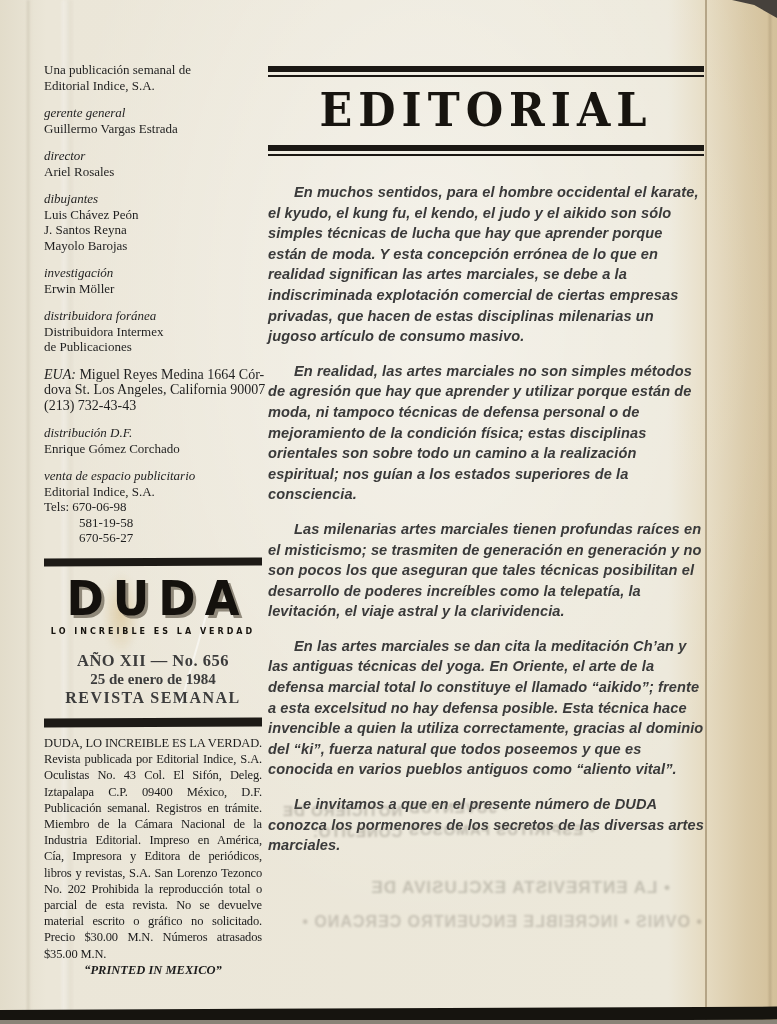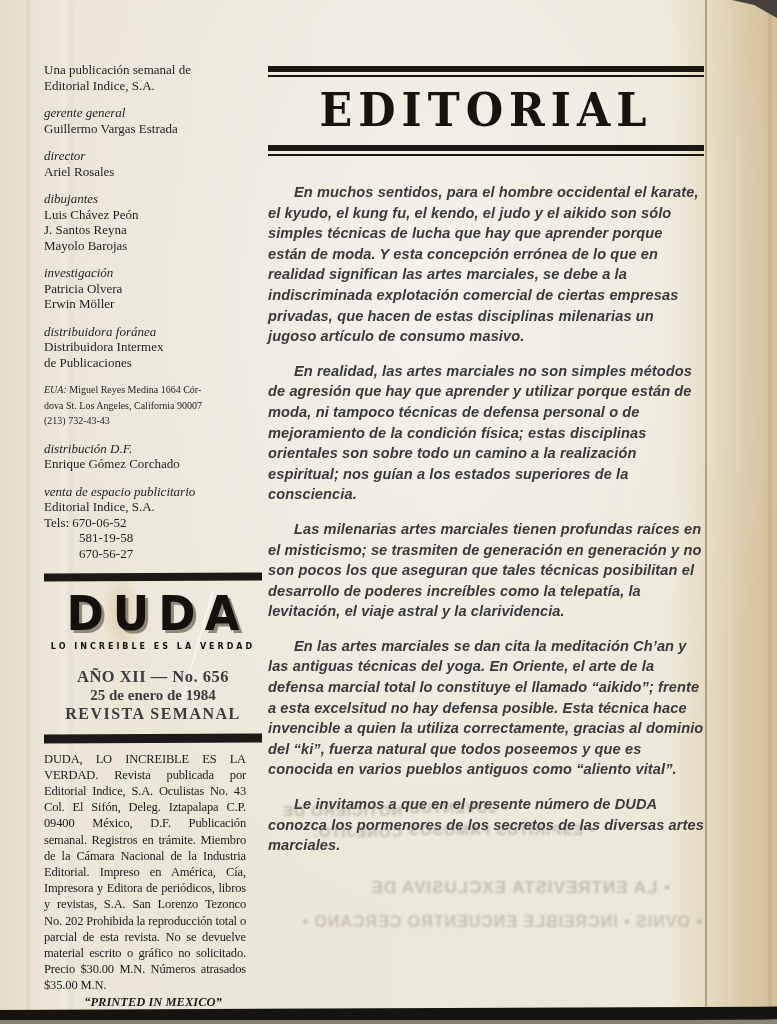--- a/index.html
+++ b/index.html
@@ -27,39 +27,39 @@
   .scratch{position:absolute;left:196px;top:588px;width:2px;height:118px;background:rgba(255,255,255,0.55);
     transform:rotate(16deg);filter:blur(0.7px);}
 
   
   .col-left{position:absolute;left:44px;top:62px;width:218px;font-size:13px;line-height:15.5px;color:#1f1f1f;}
   .col-left .block{margin-bottom:12px;}
   .col-left .role{font-style:italic;}
   .role-inline{font-style:italic;}
   .phone-first{white-space:nowrap;}
   .phone-indent{padding-left:35px;}
-  .eua .line{white-space:nowrap;font-size:10px;}
+  .eua .line{white-space:nowrap;font-size:14px;}
 
   .bar{height:8px;background:#1d1a16;margin:10px 0 0 0;transform:skewY(-0.3deg);}
   .logo-box{text-align:center;}
   .logo-duda{
     font-family:"DejaVu Sans",sans-serif;font-weight:900;font-size:45px;line-height:46px;
     letter-spacing:9px;color:#14110d;margin-top:10px;text-indent:9px;
     text-shadow:3px 3px 0 rgba(112,104,90,0.75);
     transform:scaleY(1.05);
   }
   .logo-tagline{font-family:"DejaVu Sans",sans-serif;font-weight:bold;font-size:8px;letter-spacing:3px;
     color:#17140f;margin-top:2px;}
   .issue-lines{margin-top:13px;font-family:Liberation Serif, serif;font-weight:bold;color:#3c3c3c;}
   .issue-line1{font-size:16.5px;line-height:18px;letter-spacing:0.5px;}
   .issue-line2{font-size:15px;line-height:18px;}
   .issue-line3{font-size:16px;line-height:19px;letter-spacing:1.5px;}
   .logo-box .bar2{height:9px;background:#1d1a16;margin-top:11px;transform:skewY(-0.3deg);}
 
-  .fine{margin:8px 16px 0 0;text-align:justify;font-size:12.5px;line-height:16.2px;letter-spacing:-0.15px;color:#1c1c1c;}
+  .fine{margin:8px 0 0 0;text-align:justify;font-size:12.5px;line-height:16.2px;letter-spacing:-0.15px;color:#1c1c1c;}
   .printed{font-style:italic;font-weight:bold;font-size:12.5px;line-height:16.2px;color:#1c1c1c;text-align:center;}
 
   
   .col-right{position:absolute;left:268px;top:66px;width:436px;}
   .rule-thick{height:6px;background:#1b1814;}
   .rule-thin{height:2px;background:#1b1814;margin-top:3px;}
   .ed-title{
     margin:10px 0 12px 0;text-align:center;
     font-family:"DejaVu Serif",serif;font-weight:900;font-size:43px;line-height:46px;
     letter-spacing:6px;color:#17140f;transform:scaleY(1.08);
@@ -110,21 +110,20 @@
 
     <div class="block">
       <div class="role">dibujantes</div>
       <div class="name">Luis Chávez Peón</div>
       <div class="name">J. Santos Reyna</div>
       <div class="name">Mayolo Barojas</div>
     </div>
 
     <div class="block">
       <div class="role">investigación</div>
-      <div class="name">Patricia Olvera</div>
       <div class="name">Erwin Möller</div>
     </div>
 
     <div class="block">
       <div class="role">distribuidora foránea</div>
       <div class="name">Distribuidora Intermex</div>
       <div class="name">de Publicaciones</div>
     </div>
 
     <div class="block eua">
@@ -139,21 +138,21 @@
     <div class="block">
       <div class="role">distribución D.F.</div>
       <div class="name">Enrique Gómez Corchado</div>
     </div>
 
     <div class="block">
       <div class="role">venta de espacio publicitario</div>
       <div class="name">Editorial Indice, S.A.</div>
       <div class="phone-first">
         <span>Tels:</span>
-        <span>670-06-52</span>
+        <span>670-06-98</span>
       </div>
       <div class="phone-indent">581-19-58</div>
       <div class="phone-indent">670-56-27</div>
     </div>
 
     <div class="logo-box">
       <div class="bar"></div>
       <div class="logo-duda">DUDA</div>
       <div class="logo-tagline">LO INCREIBLE ES LA VERDAD</div>
       <div class="issue-lines">

